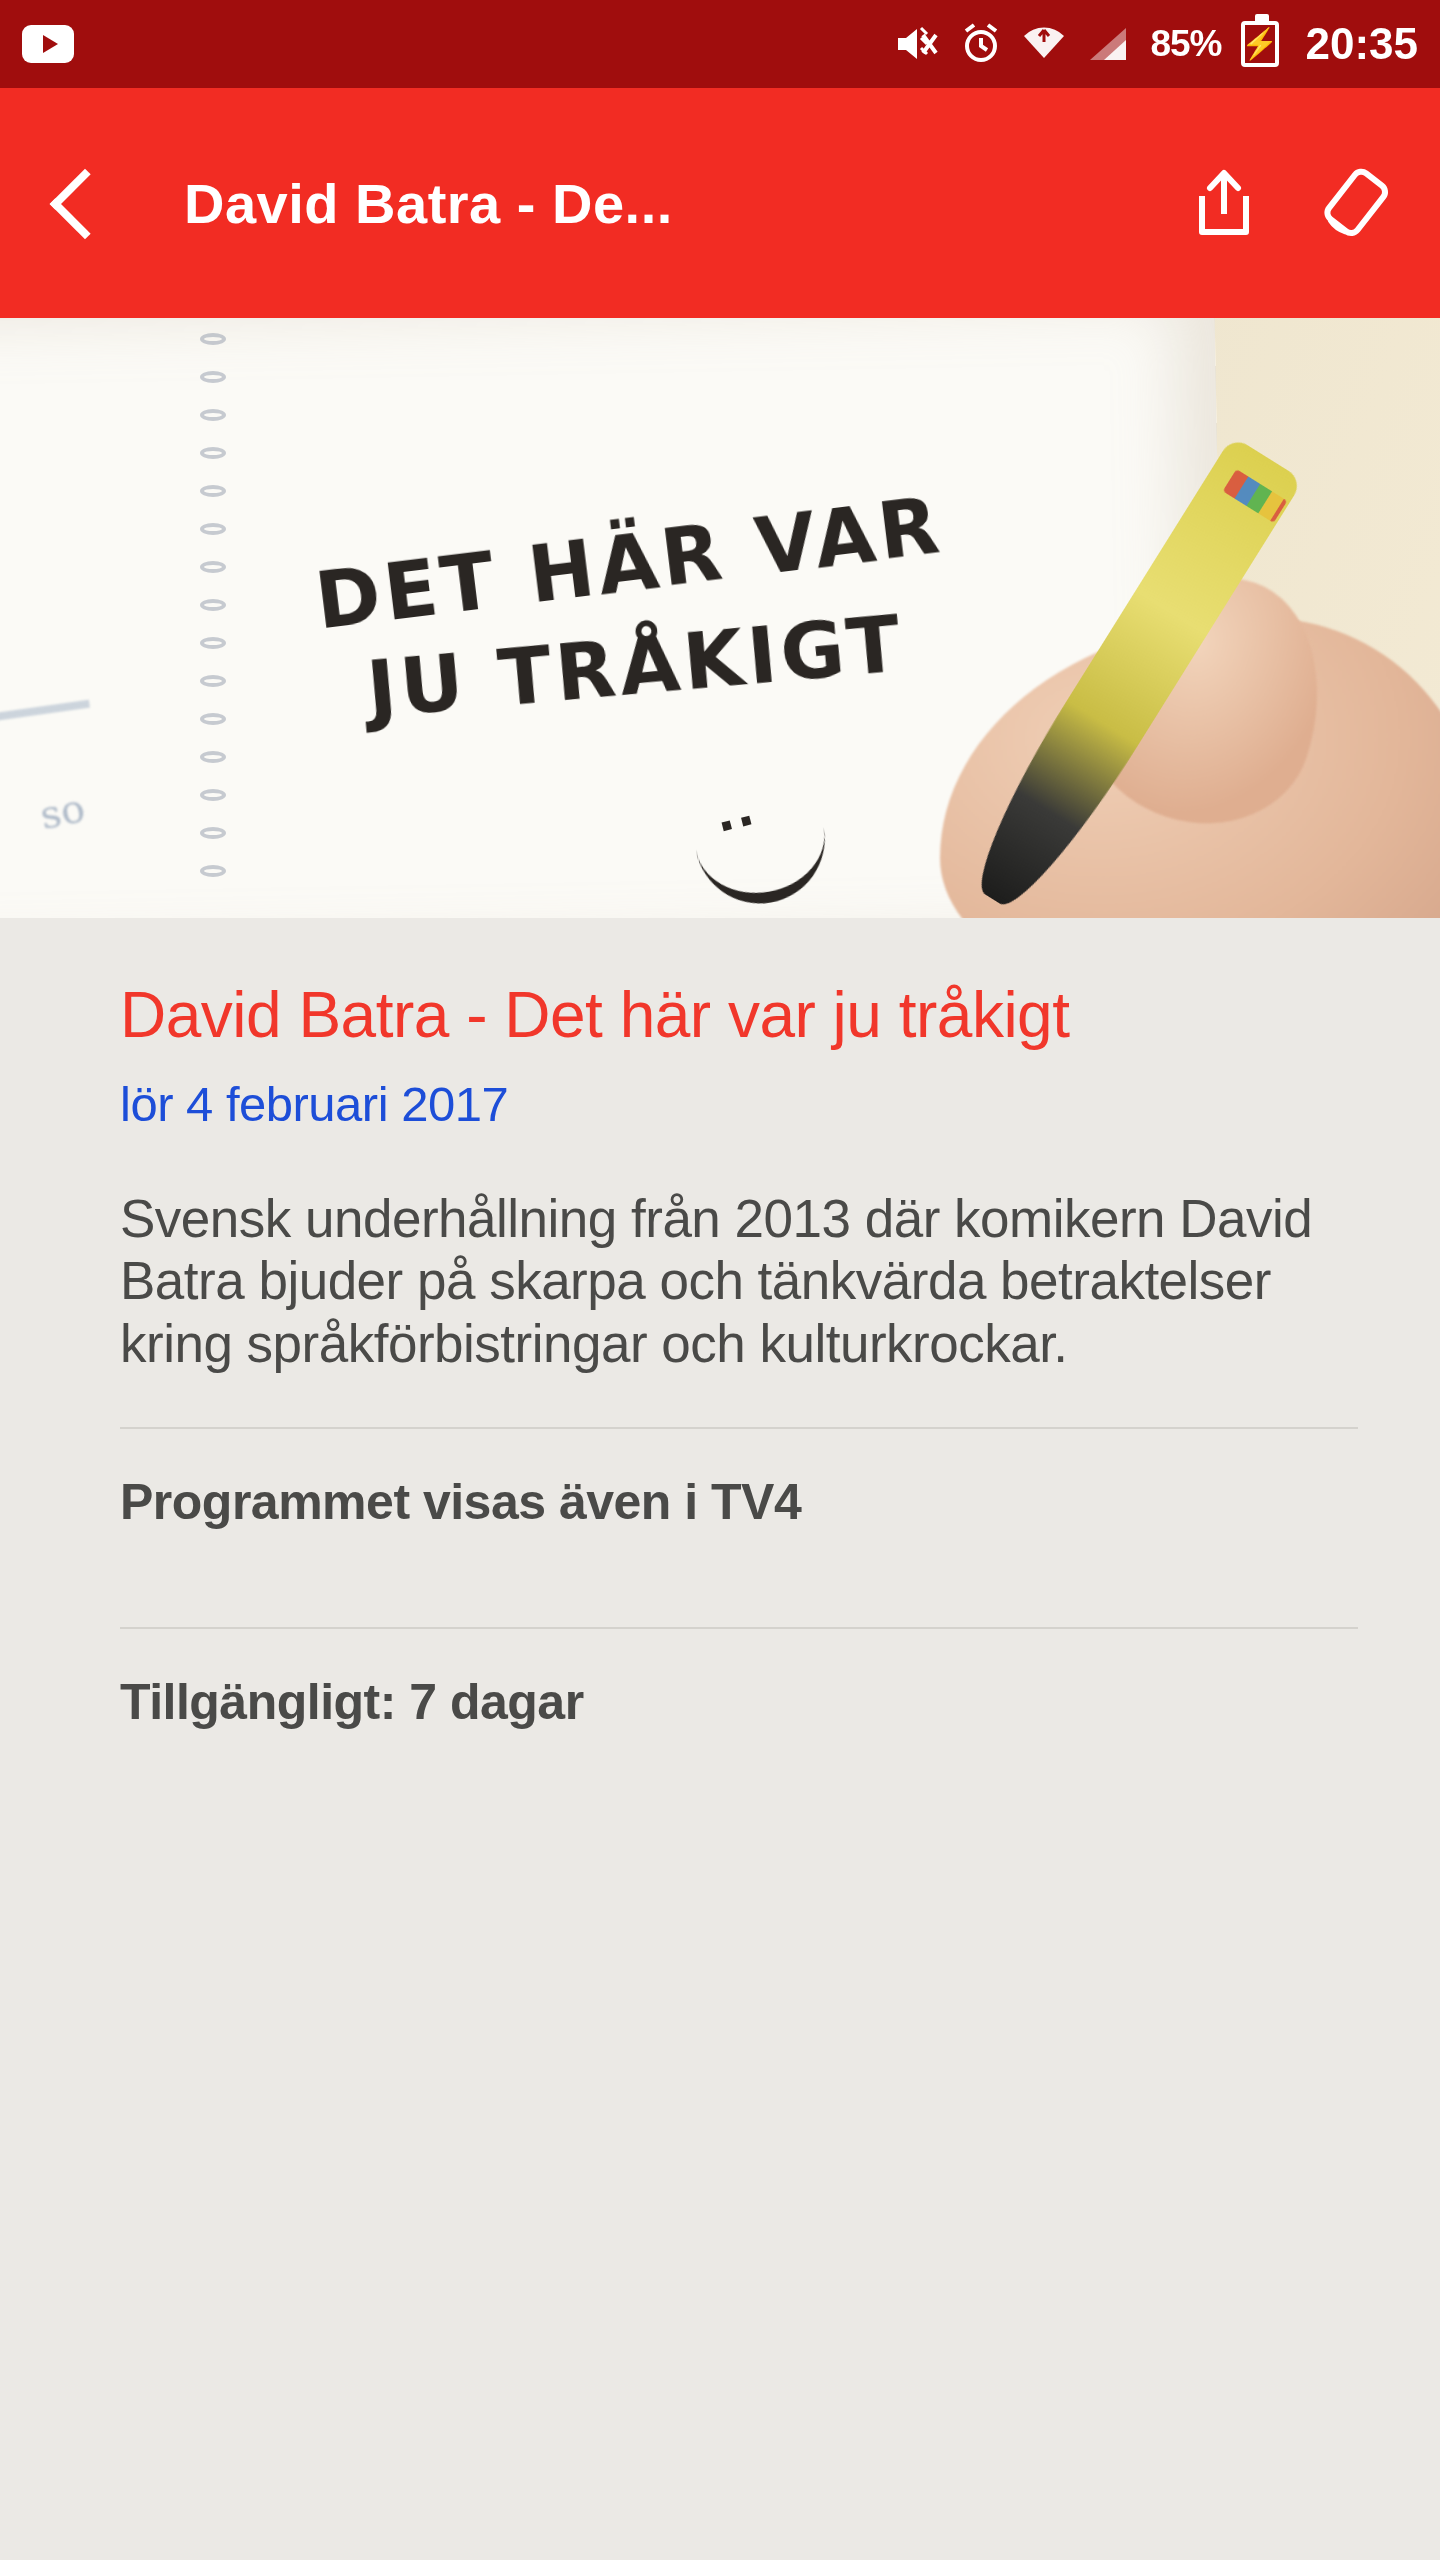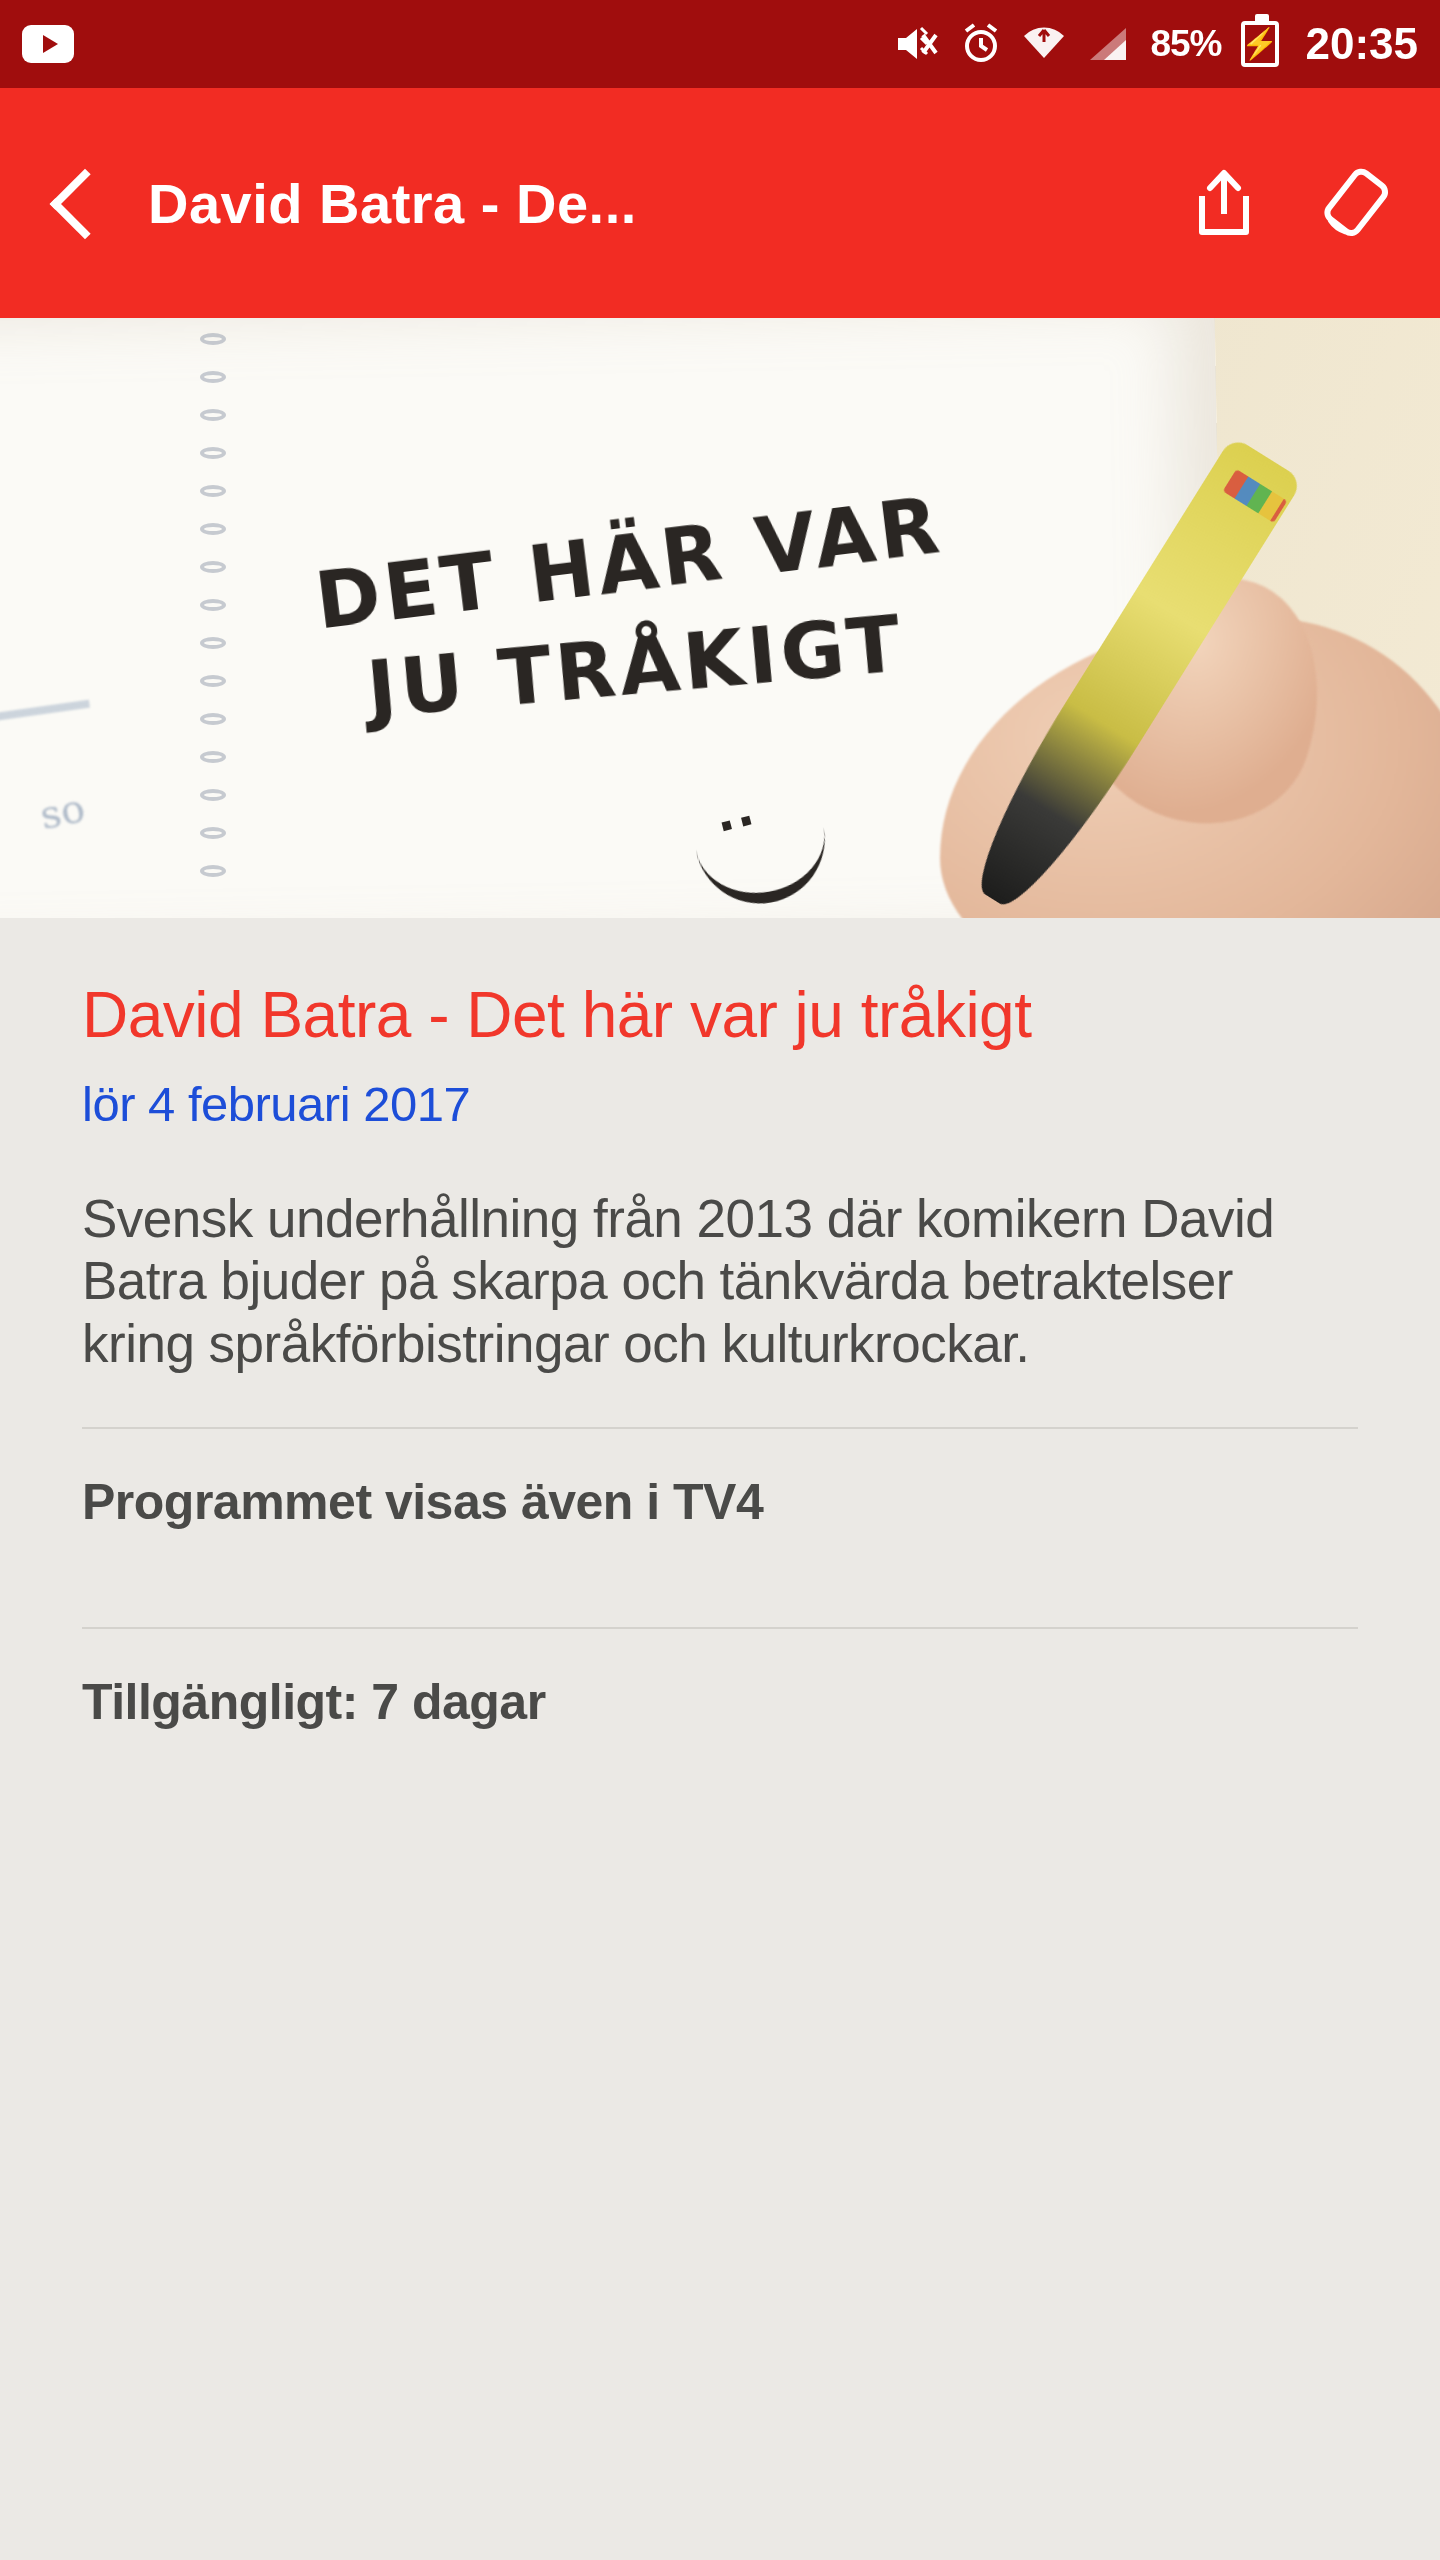--- a/index.html
+++ b/index.html
@@ -105,21 +105,21 @@
     left: 16px; top: 12px;
     width: 42px; height: 42px;
     border-left: 8px solid #fff;
     border-bottom: 8px solid #fff;
     transform: rotate(45deg);
   }
   .appbar-title {
     flex: 1 1 auto;
     font-size: 56px;
     font-weight: bold;
-    margin-left: 44px;
+    margin-left: 80px;
     white-space: nowrap;
     overflow: hidden;
     text-overflow: ellipsis;
     letter-spacing: 0.5px;
   }
   .appbar-actions {
     display: flex;
     align-items: center;
     gap: 66px;
     flex: 0 0 auto;
@@ -248,21 +248,21 @@
     position: absolute;
     left: -30px; top: 390px;
     width: 120px; height: 8px;
     background: #9fb0c4;
     opacity: .5;
     transform: rotate(-8deg);
     filter: blur(1px);
   }
 
   
-  .content { padding: 60px 82px 0 82px; }
+  .content { padding: 60px 82px 0 82px; margin-left: 38px; }
   .title {
     color: #f1372b;
     font-size: 64px;
     line-height: 1.18;
     font-weight: normal;
     letter-spacing: -0.5px;
   }
   .date {
     color: #1d4ed8;
     font-size: 49px;

